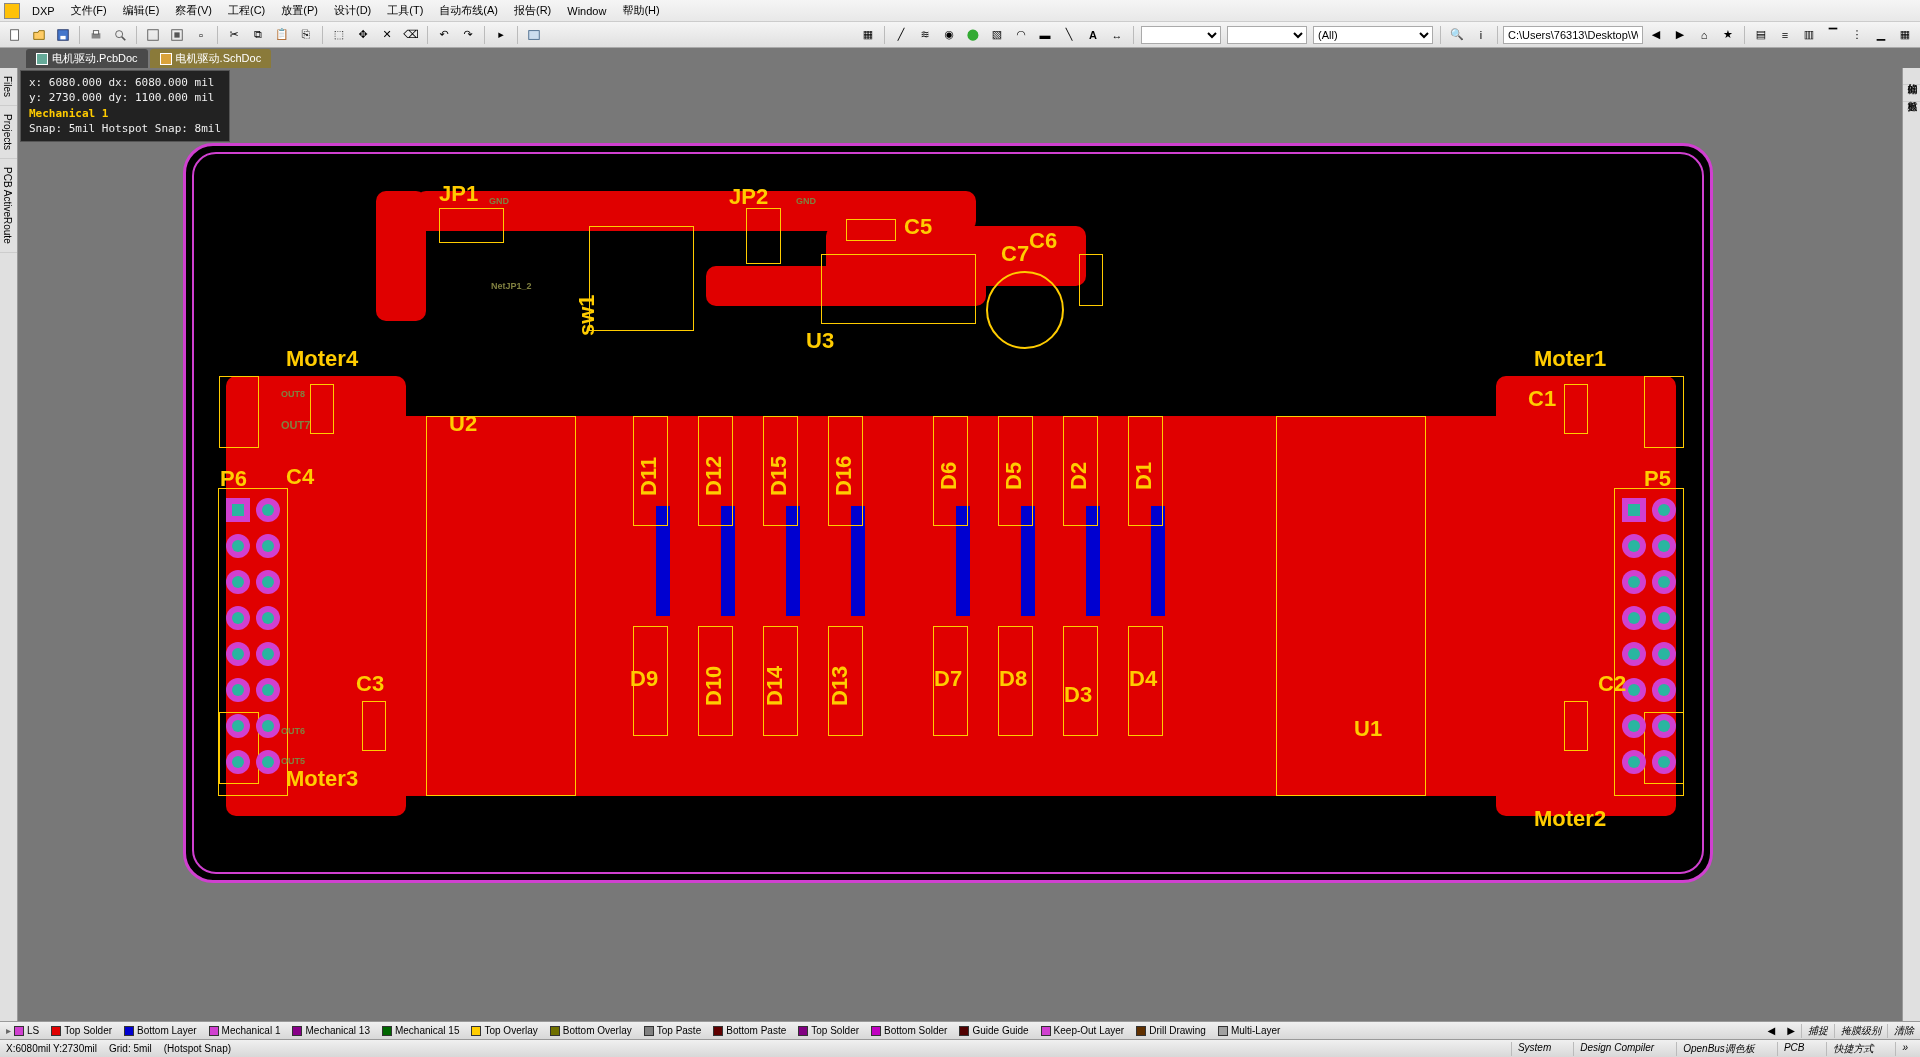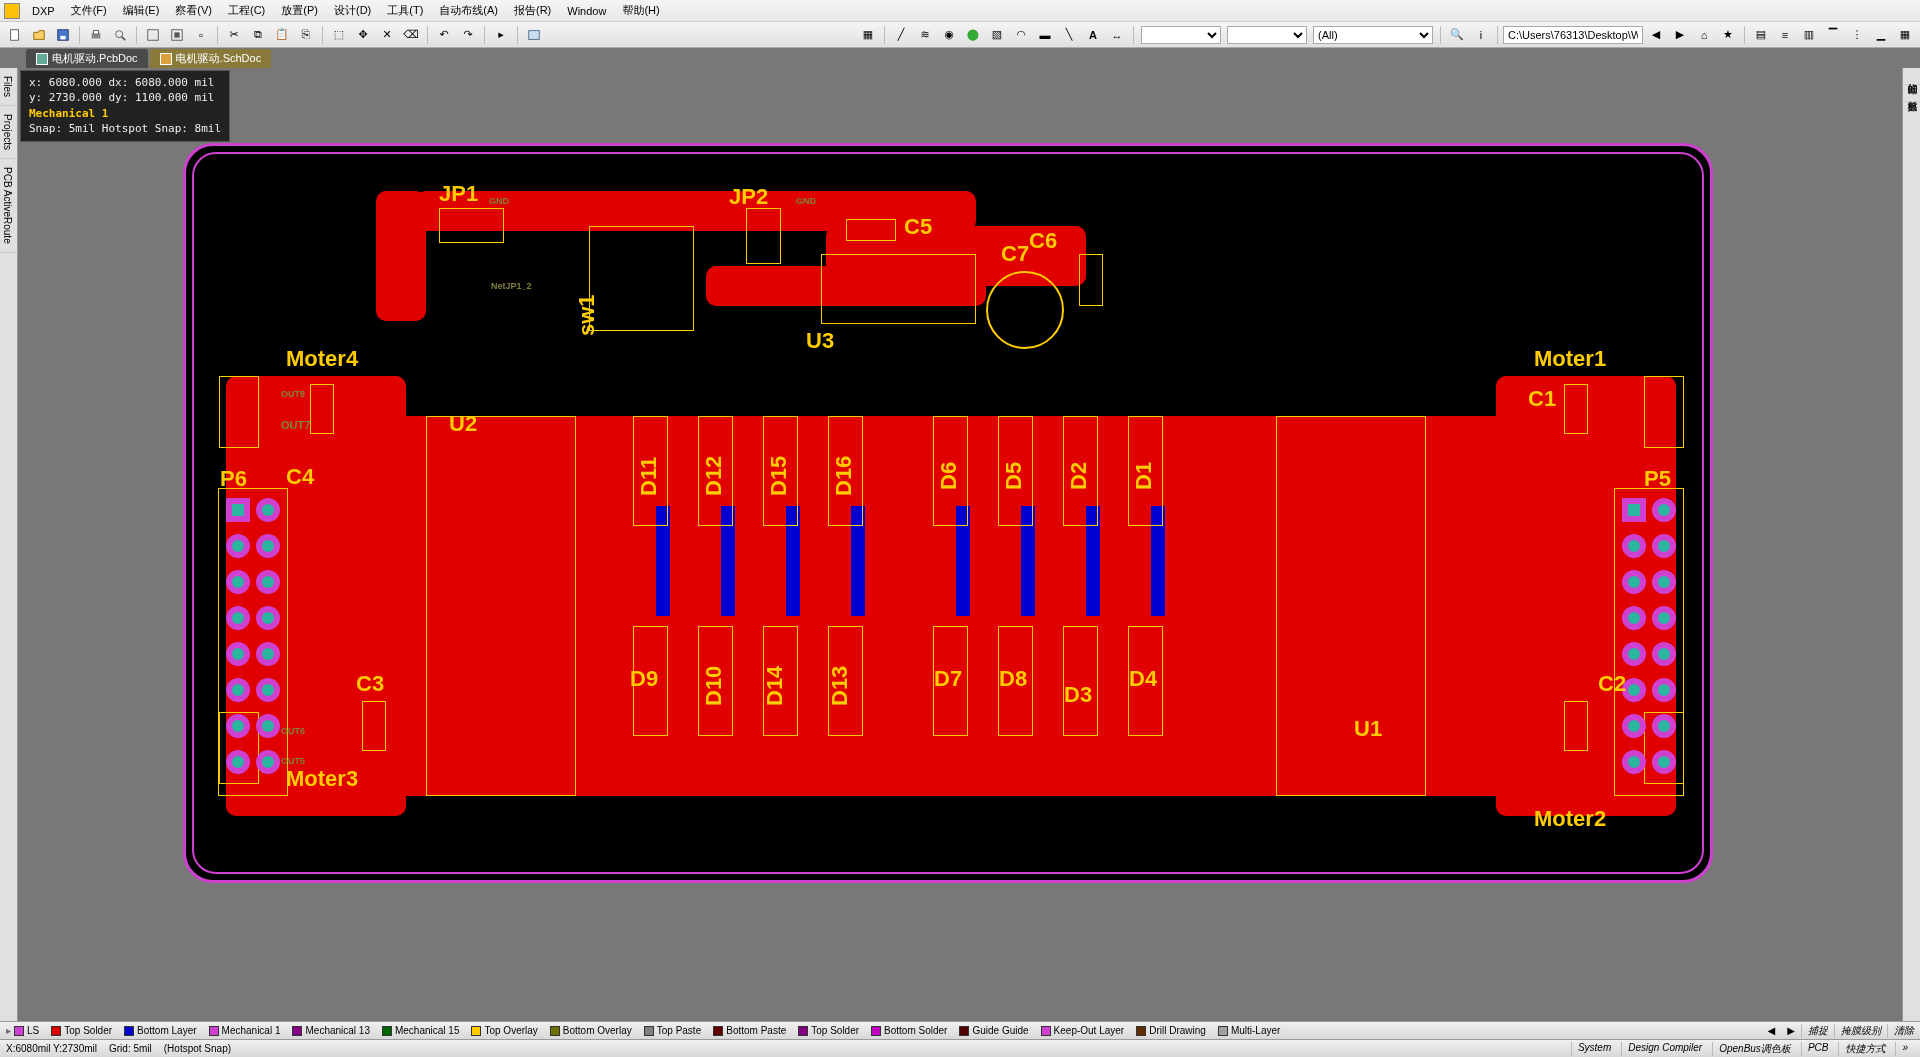--- a/index.html
+++ b/index.html
@@ -43,21 +43,21 @@
 .pad-sq { border-radius: 0; }
 .pad-sq::after { border-radius: 0; }
 
 .layer-bar { background: linear-gradient(#f0f0f0,#d8d8d8); height: 18px; display: flex; align-items: center; font-size: 10px; border-top: 1px solid #999; overflow: hidden; }
 .layer-item { display: flex; align-items: center; padding: 0 6px; gap: 3px; cursor: pointer; white-space: nowrap; }
 .layer-sw { width: 10px; height: 10px; border: 1px solid #333; }
 .layer-right { margin-left: auto; display: flex; }
 
 .status-bar { background: linear-gradient(#f0f0f0,#d8d8d8); height: 18px; display: flex; align-items: center; font-size: 10px; border-top: 1px solid #999; padding: 0 6px; }
 .status-bar .status-left { display: flex; gap: 12px; }
-.status-bar .status-right { margin-left: auto; display: flex; gap: 4px; }
+.status-bar .status-right { margin-left: auto; display: flex; gap: 16px; }
 .status-seg { padding: 0 6px; border-left: 1px solid #bbb; cursor: pointer; font-style: italic; }
 
 svg.icon { width: 14px; height: 14px; }
 
 
 .big-red { position:absolute; background:#e00000; border-radius:10px; }
 .blue-trace { position:absolute; background:#0000d0; }
 .circle-outline { position:absolute; border:2px solid #ffcc00; border-radius:50%; }
 </style>
 </head>

